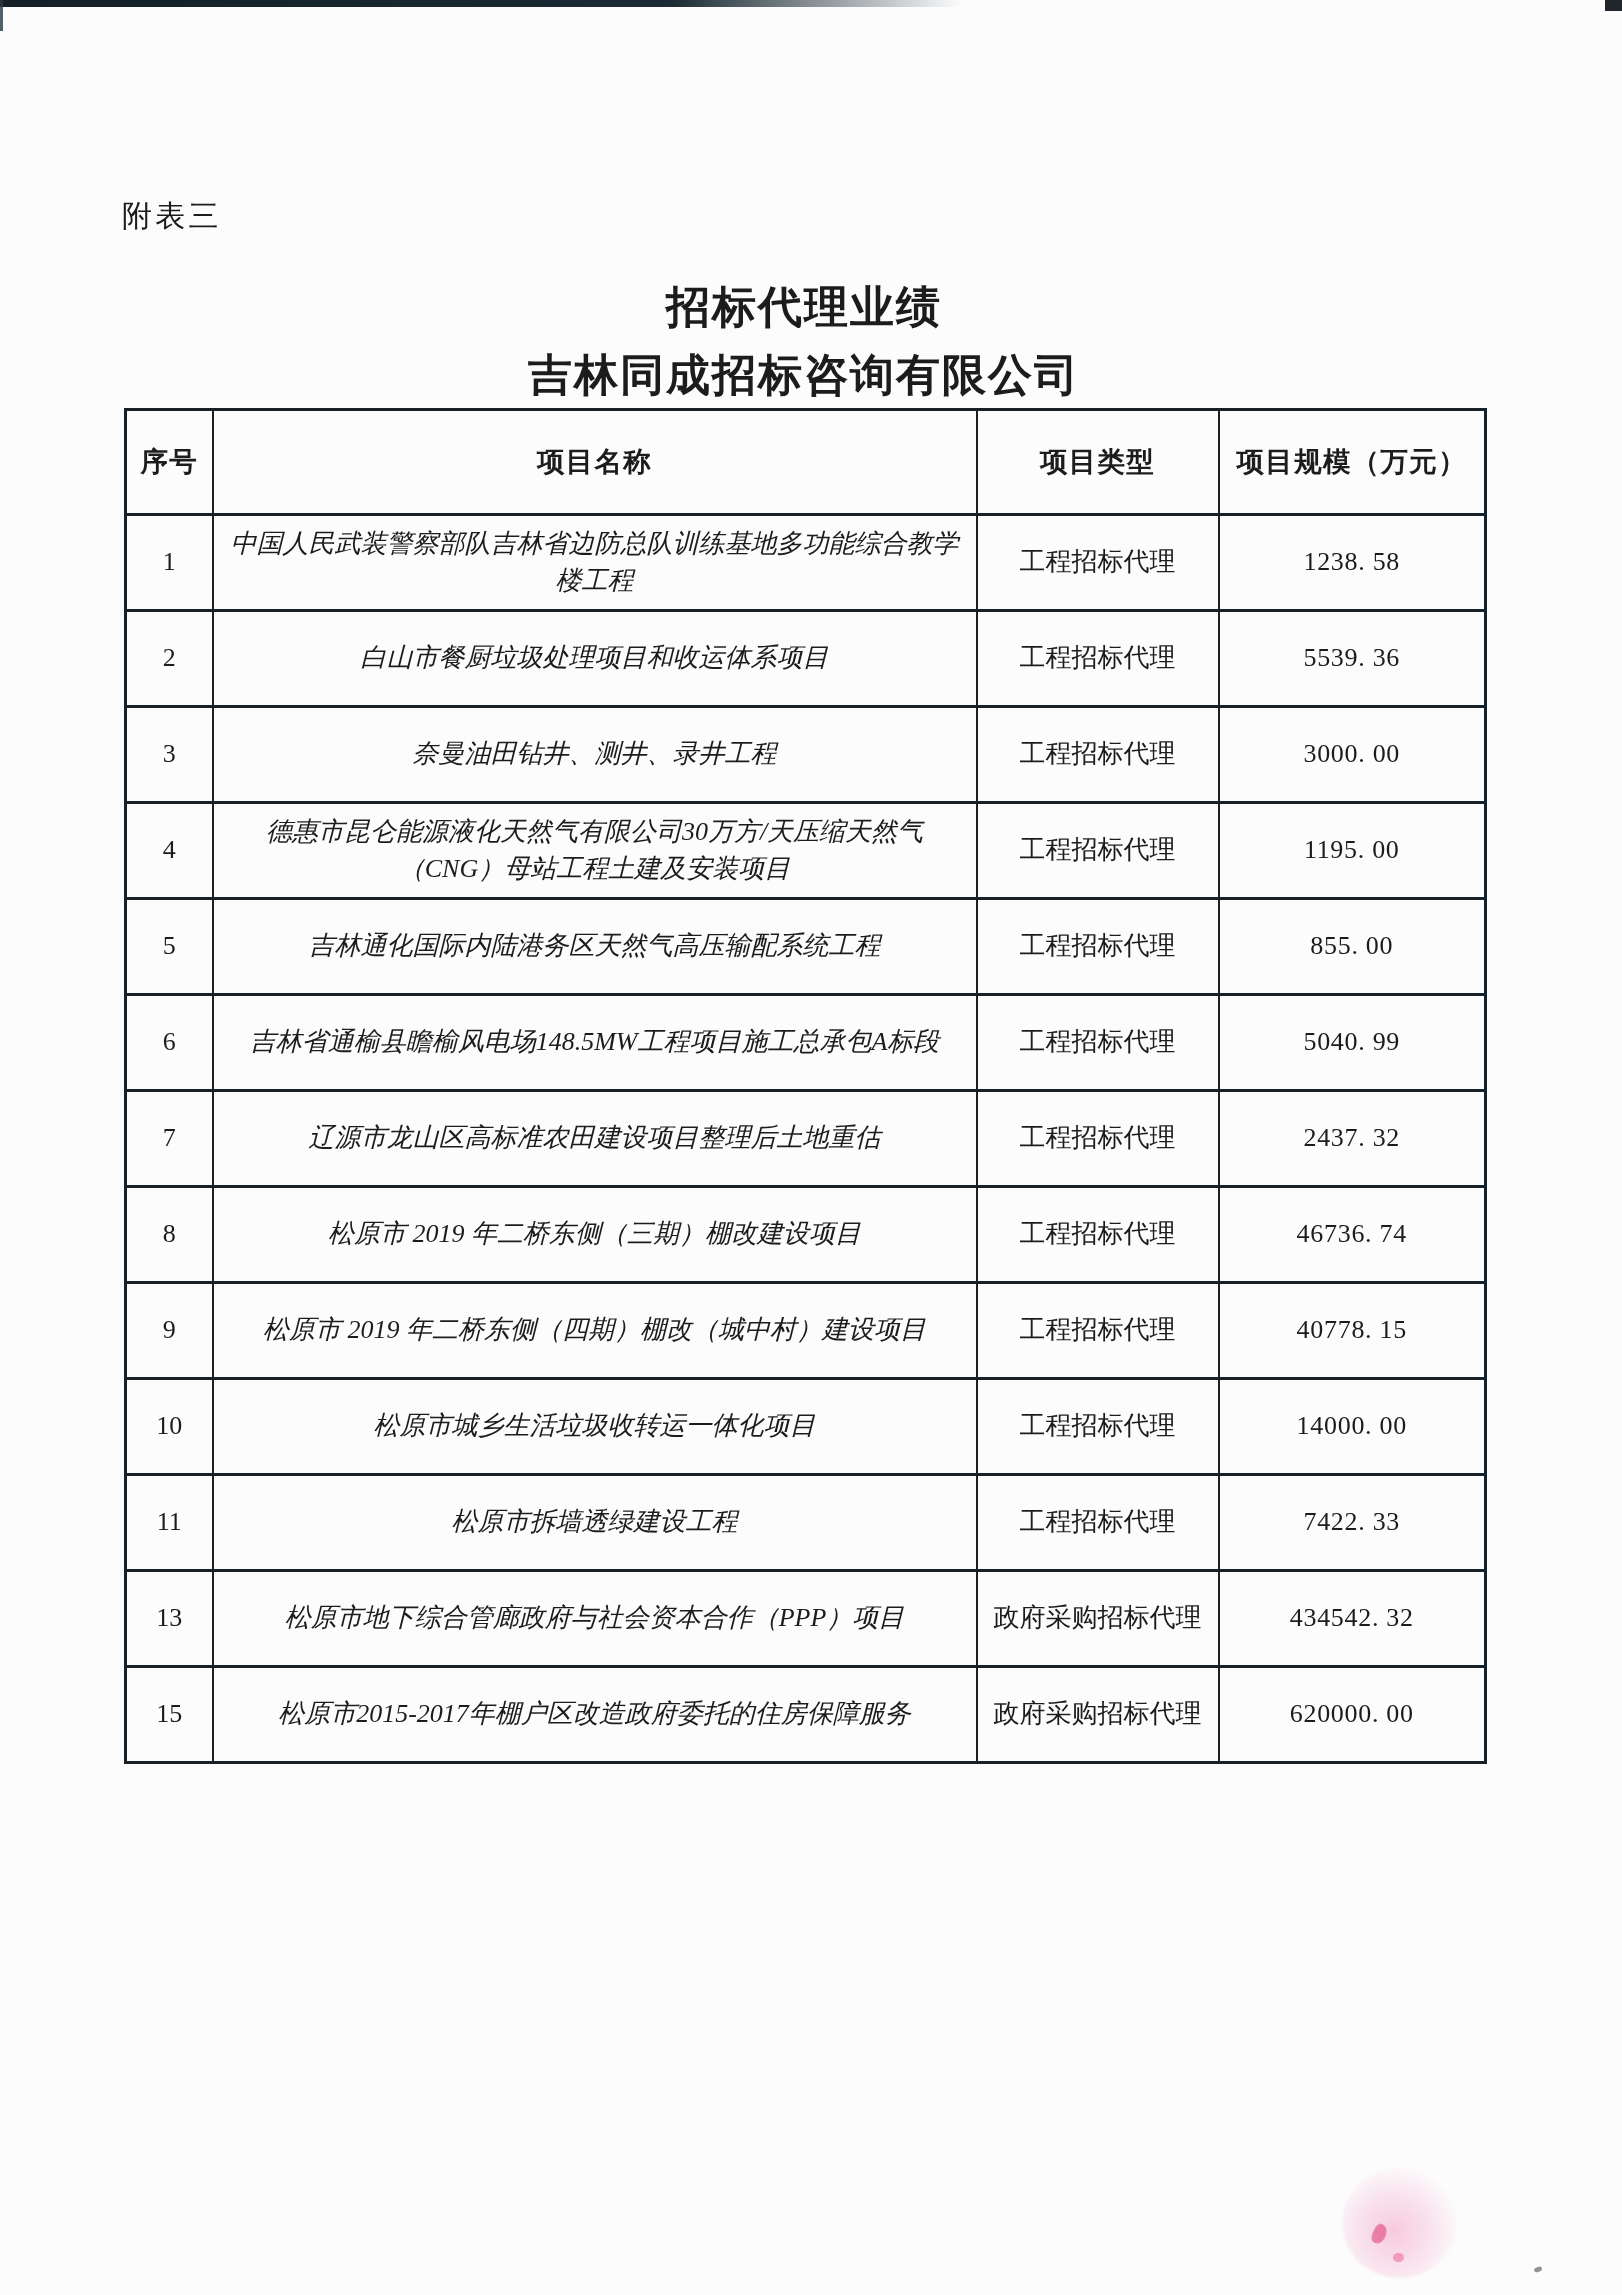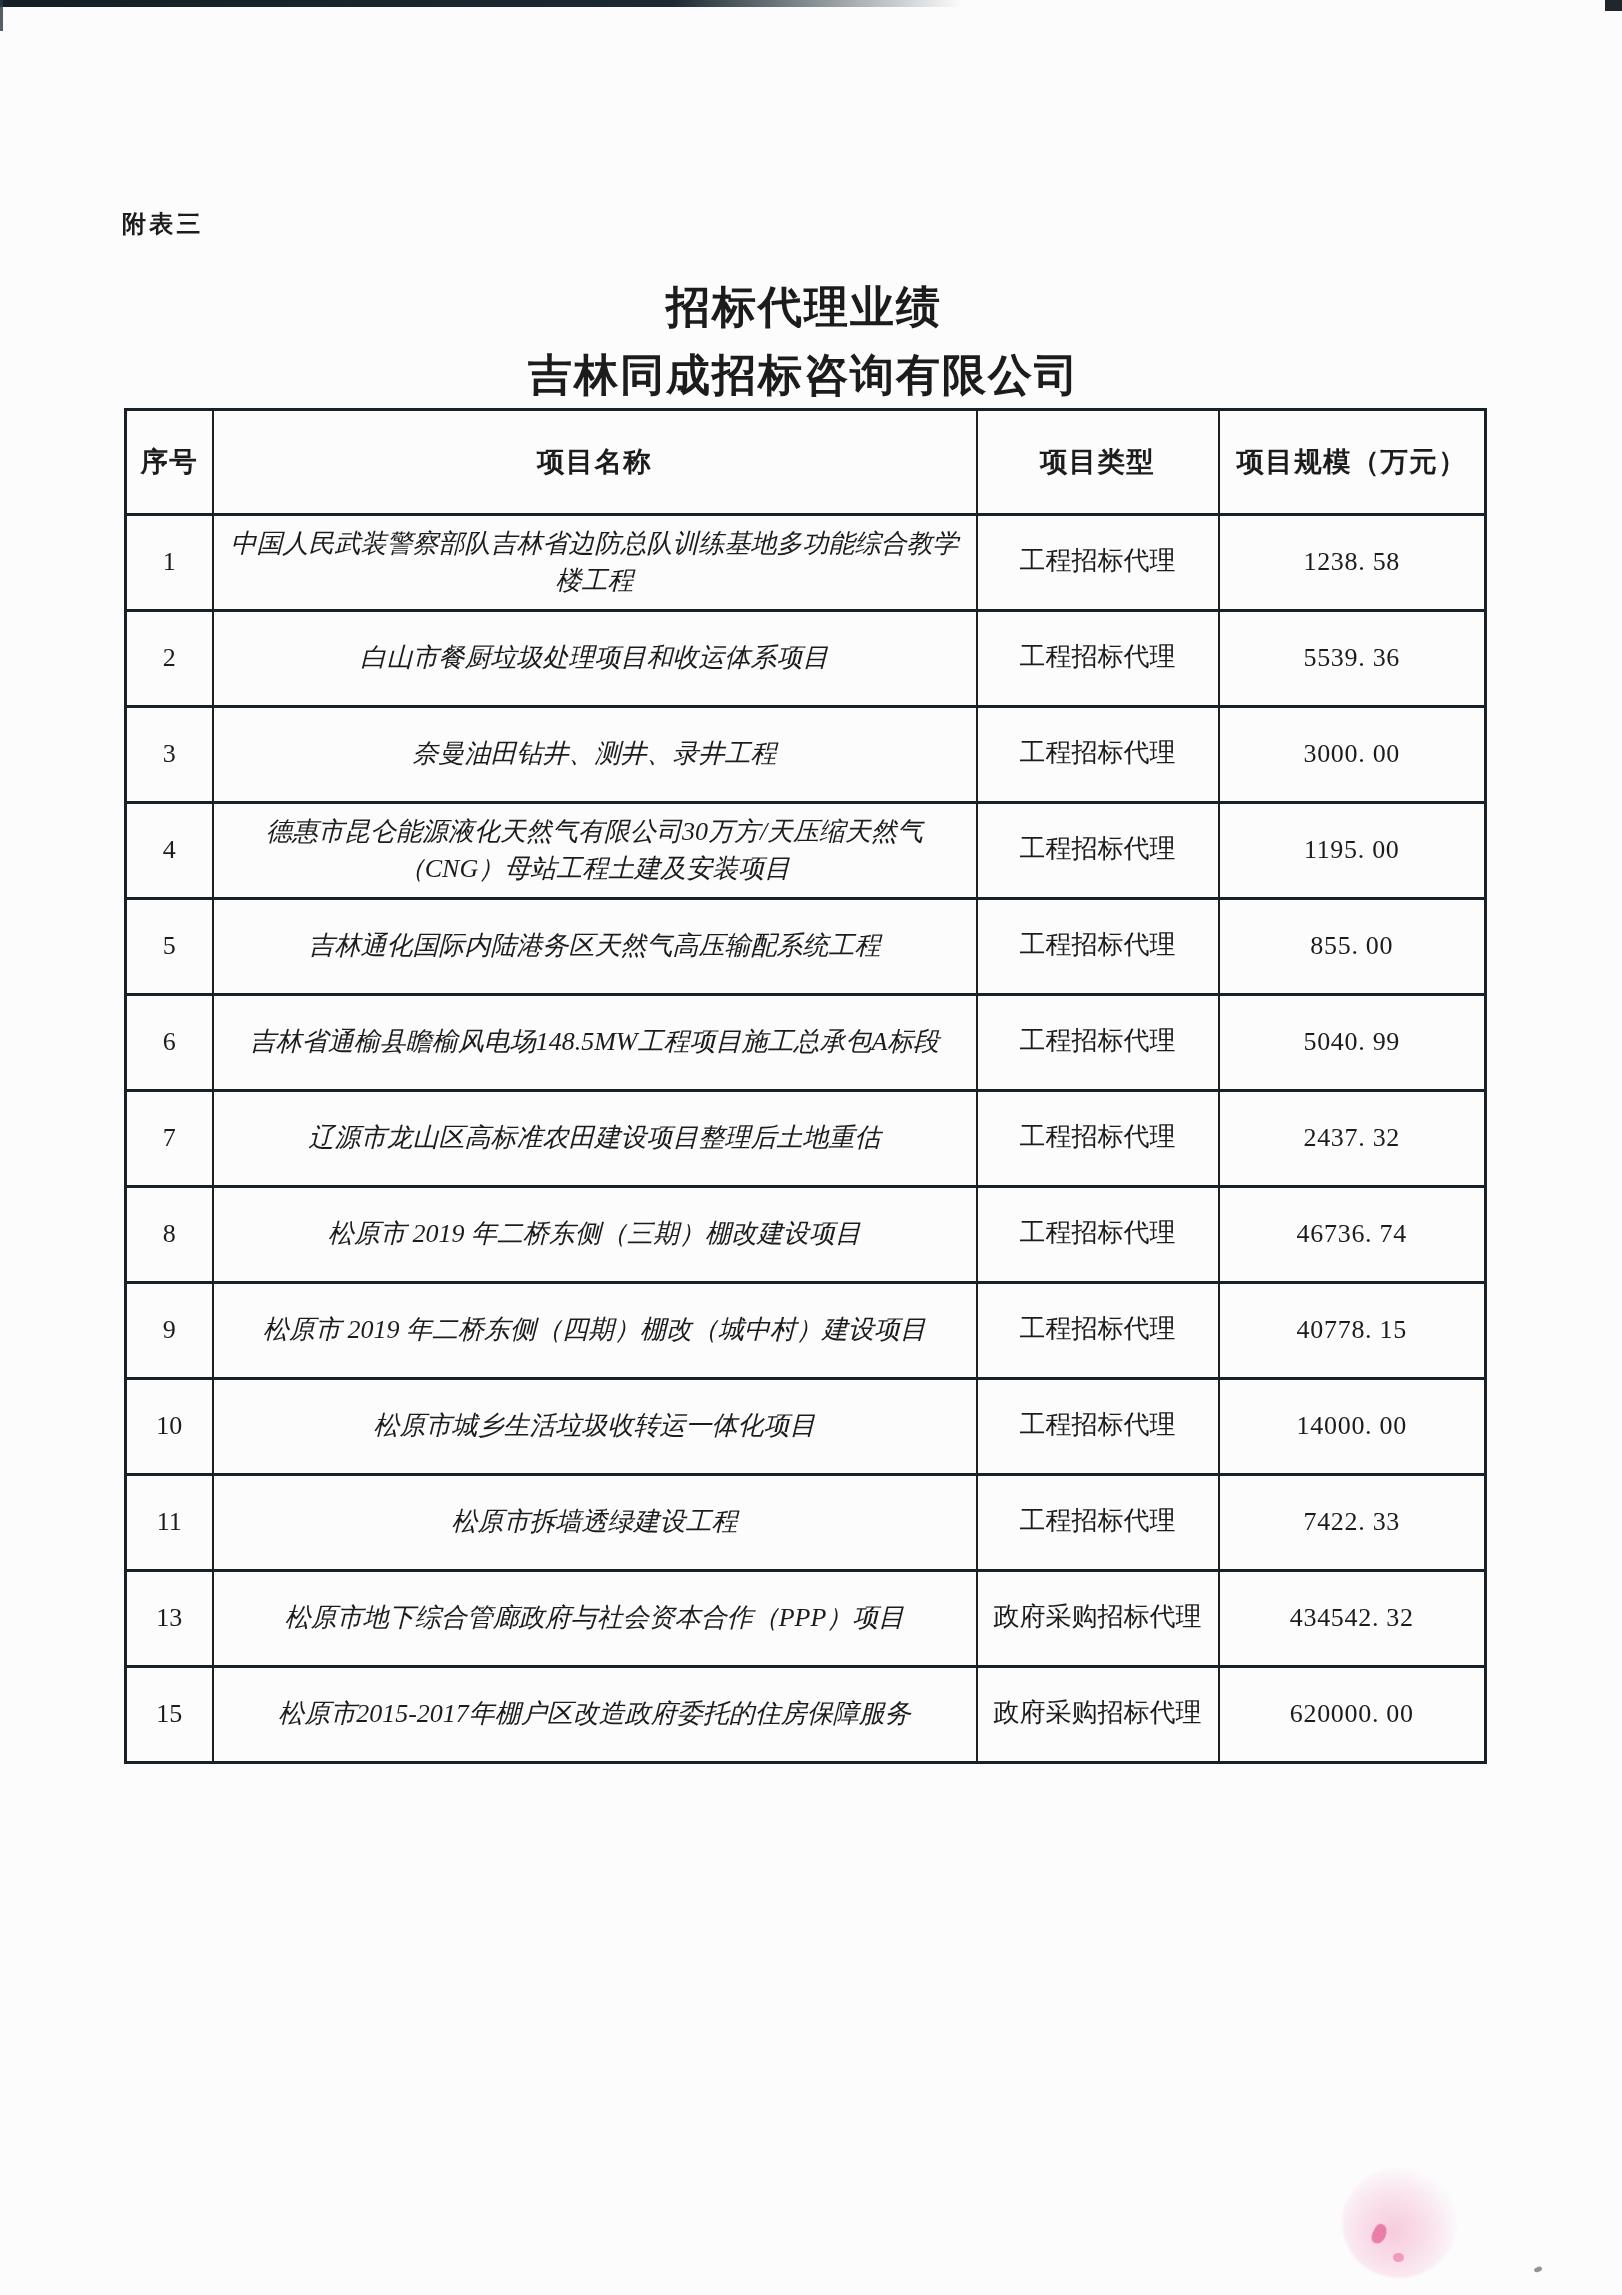--- a/index.html
+++ b/index.html
@@ -26,24 +26,23 @@
     background: #20262b;
   }
   .scan-edge-left {
     position: absolute; top: 0; left: 0;
     width: 3.3px; height: 31px;
     background: rgba(40,56,66,0.8);
   }
 
   .appendix-label {
     position: absolute;
-    left: 122px; top: 208px;
-    font-size: 24px;
+    left: 122px; top: 196px;
+    font-size: 30px;
     letter-spacing: 3.3px;
-    font-weight: bold;
   }
 
   .doc-title {
     position: absolute;
     left: 124px; top: 274px;
     width: 1360px;
     text-align: center;
     font-weight: bold;
     font-size: 44px;
     line-height: 68px;
@@ -76,21 +75,21 @@
     overflow: hidden;
   }
   .perf-table { border: 3.3px solid #182028; }
 
   .perf-table thead tr { height: 105px; }
   .perf-table tbody tr { height: 96px; }
 
   .perf-table th { font-weight: bold; font-size: 27.5px; letter-spacing: 1.3px; }
 
   .perf-table td.c1 { padding: 0 11.8px; font-style: italic; }
-  .perf-table td.c2 { padding: 0 12px; font-family: Liberation Mono, monospace; }
+  .perf-table td.c2 { padding: 0 12px; }
   .perf-table td.c3 { letter-spacing: 0.7px; }
 
   
   .ink-smudge {
     position: absolute;
     left: 1342px; top: 2167px;
     width: 115px; height: 111px;
     border-radius: 50%;
     background: radial-gradient(circle at 45% 58%,
       rgba(238,110,160,0.35) 0%,

